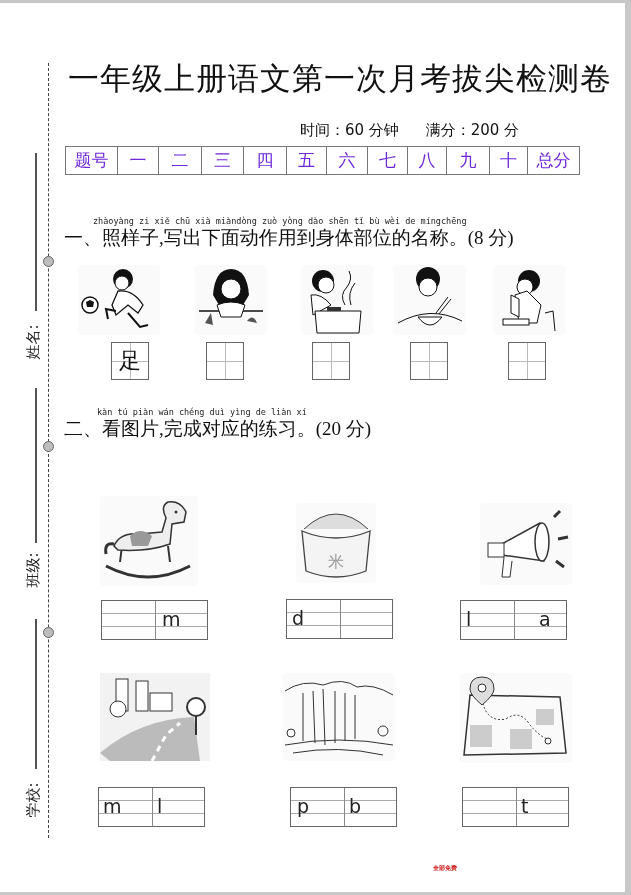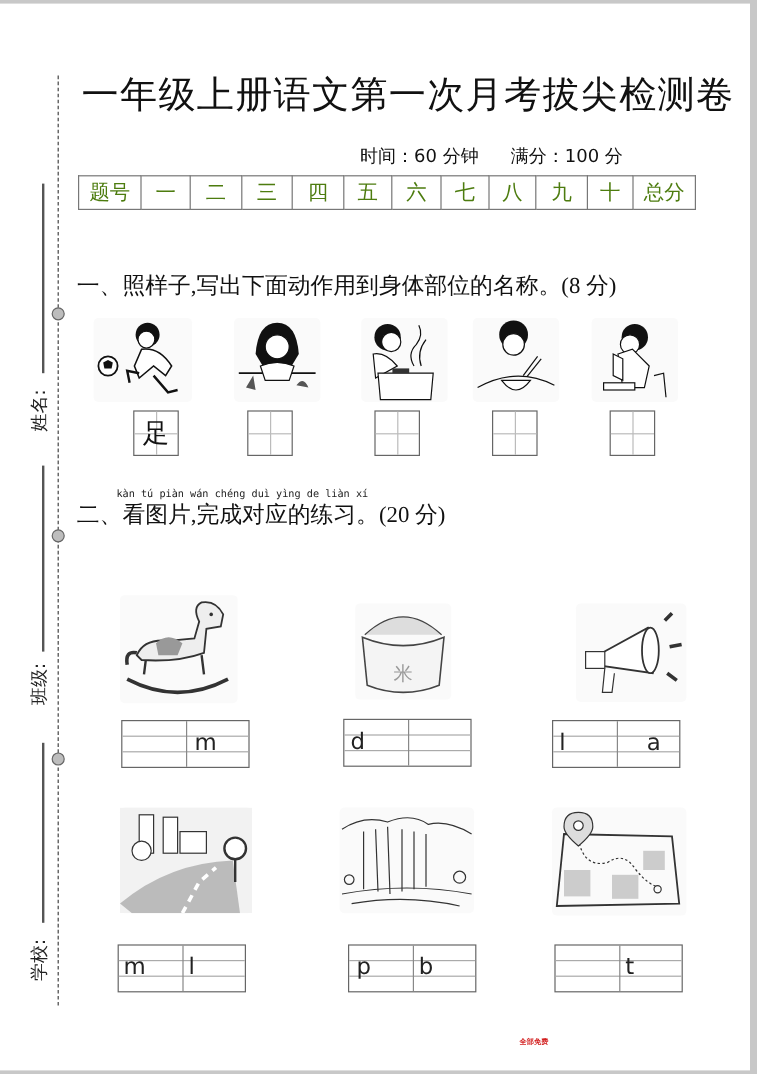--- a/index.html
+++ b/index.html
@@ -40,21 +40,21 @@
     white-space: nowrap;
   }
   .meta {
     position: absolute; left: 300px; top: 118px; font-size: 15px; white-space: nowrap;
     font-family: "DejaVu Sans", "Liberation Sans", sans-serif;
   }
   .meta span { margin-right: 22px; }
 
   table.score {
     position: absolute; left: 65px; top: 143px; border-collapse: collapse;
-    font-size: 17px; color: #4d7c0f;
+    font-size: 17px; color: #6d28d9;
   }
   table.score td {
     border: 1px solid #777; height: 27px; text-align: center; padding: 0;
   }
 
   .section-head {
     position: absolute; white-space: nowrap; font-size: 19px;
     font-family: Liberation Serif, serif;
   }
   .pinyin {
@@ -122,21 +122,21 @@
   <div class="bind-rule" style="top:150px;height:158px"></div>
   <div class="bind-label" style="top:332px">姓名:</div>
   <div class="bind-rule" style="top:385px;height:155px"></div>
   <div class="bind-label" style="top:560px">班级:</div>
   <div class="bind-rule" style="top:616px;height:150px"></div>
   <div class="bind-label" style="top:790px">学校:</div>
 
   <div class="title">一年级上册语文第一次月考拔尖检测卷</div>
   <div class="meta">
     <span>时间：60 分钟</span>
-    <span>满分：100 分</span>
+    <span>满分：200 分</span>
   </div>
 
   <table class="score">
     <tbody>
         <tr>
       <td style="width:51px">题号</td>
       <td style="width:40px">一</td>
       <td style="width:42px">二</td>
       <td style="width:41px">三</td>
       <td style="width:42px">四</td>
@@ -144,20 +144,21 @@
       <td style="width:40px">六</td>
       <td style="width:39px">七</td>
       <td style="width:38px">八</td>
       <td style="width:42px">九</td>
       <td style="width:37px">十</td>
       <td style="width:51px">总分</td>
     </tr>
   </tbody>
     </table>
 
+  <div class="pinyin" style="left:93px;top:213px">zhàoyàng zi   xiě chū xià miàndòng zuò yòng dào shēn tǐ  bù  wèi  de míngchēng</div>
   <div class="section-head" style="left:64px;top:222px">一、照样子,写出下面动作用到身体部位的名称。(8 分)</div>
 
   <div class="pic" style="left:78px;top:262px;width:82px;height:70px">
     <svg viewBox="0 0 82 70">
       <circle cx="12" cy="40" r="8" fill="#fff" stroke="#111" stroke-width="1.5"></circle>
       <path d="M8 37 L12 35 L16 37 L15 42 L9 42Z" fill="#111"></path>
       <circle cx="45" cy="14" r="10" fill="#111"></circle>
       <circle cx="44" cy="18" r="7" fill="#fff" stroke="#111"></circle>
       <path d="M40 26 Q55 24 65 40 L60 48 L50 40 L38 50 L34 40Z" fill="#fff" stroke="#111" stroke-width="1.3"></path>
       <path d="M50 48 L62 62 L70 60 M38 46 L28 44 L30 54" fill="none" stroke="#111" stroke-width="2"></path>

